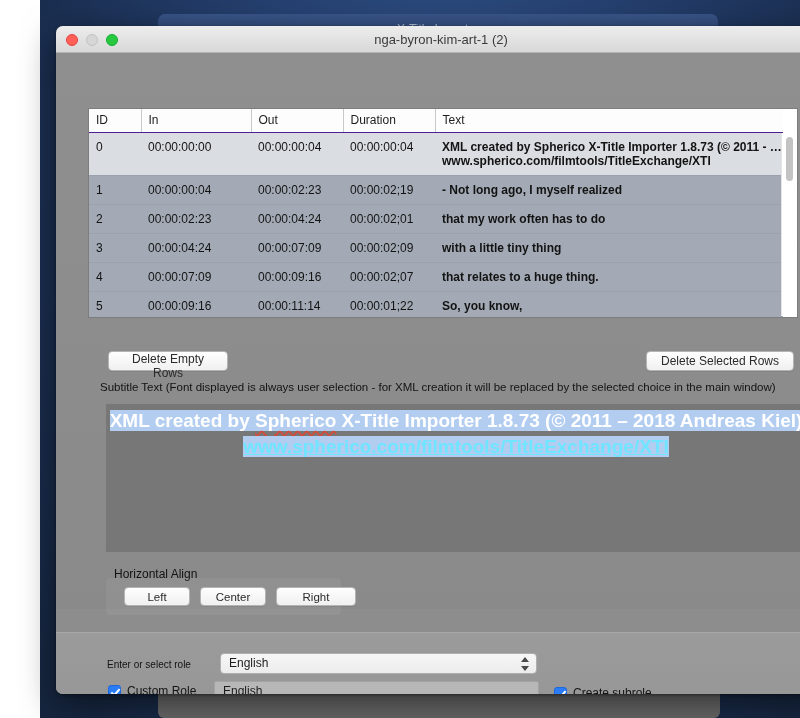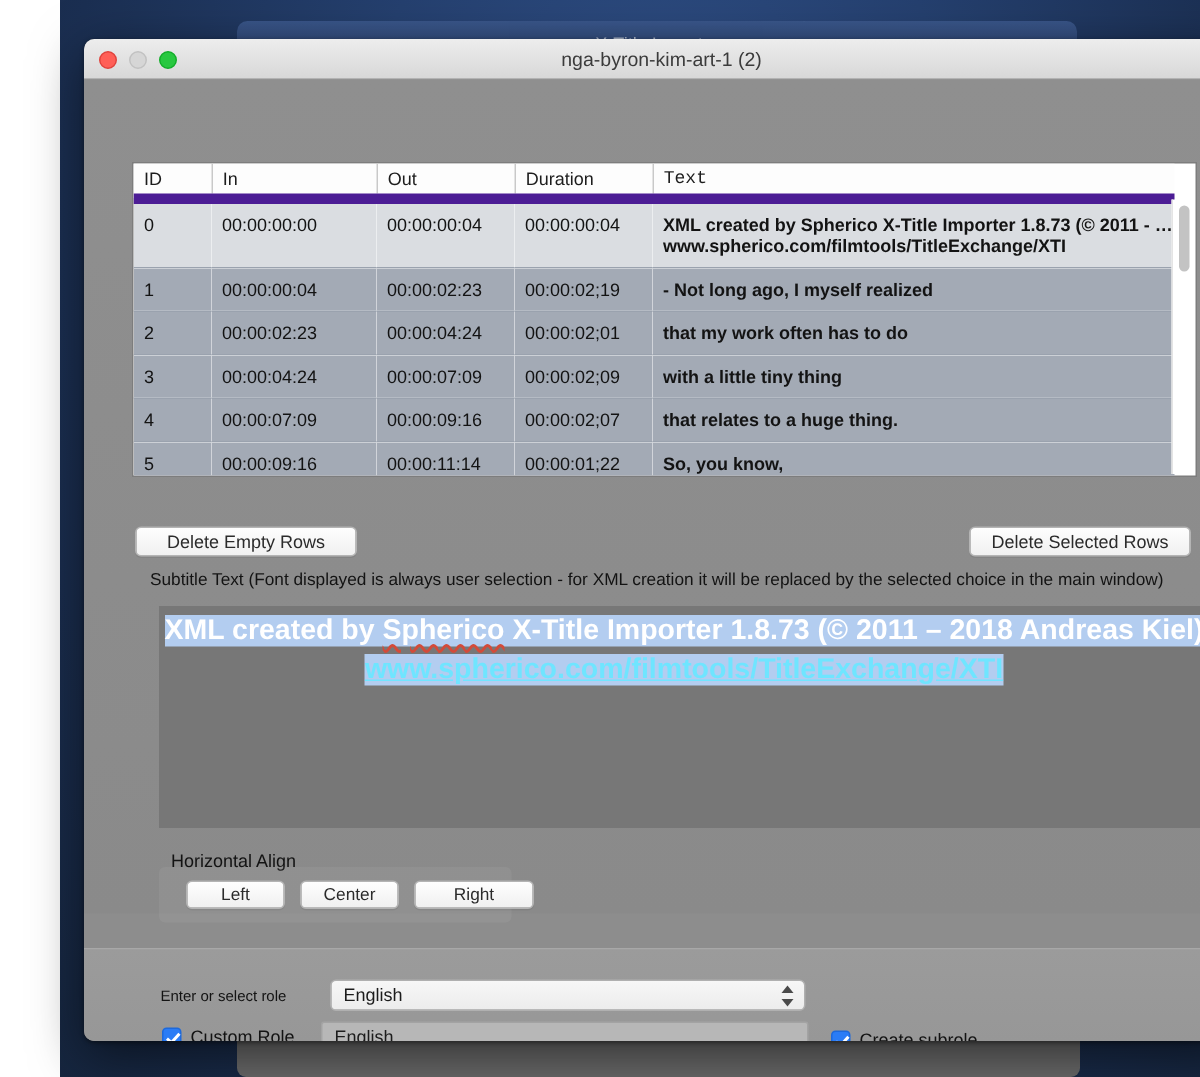--- a/index.html
+++ b/index.html
@@ -123,23 +123,23 @@
   }
   table.grid th {
     background: #fdfdfd;
     font-weight: normal;
     text-align: left;
     color: #1d1d1d;
     font-size: 12px;
     height: 23px;
     padding: 0 0 0 7px;
     border-right: 1px solid #c9c9c9;
-    border-bottom: 7px solid #4c1d95;
-  }
-  table.grid th:last-child { border-right: none; font-family: Liberation Mono, monospace; }
+    border-bottom: 1px solid #4c1d95;
+  }
+  table.grid th:last-child { border-right: none; }
   table.grid td {
     padding: 7px 0 7px 7px;
     vertical-align: top;
     color: #131313;
     border-bottom: 1px solid #9aa2ae;
     font-size: 12px;
     overflow: hidden;
     white-space: nowrap;
     text-overflow: ellipsis;
   }
@@ -171,22 +171,22 @@
     background: linear-gradient(#fefefe, #f0f0f0);
     border: 1px solid #b4b4b4;
     border-radius: 4px;
     height: 20px;
     padding: 0 12px;
     cursor: default;
     box-shadow: 0 1px 0 rgba(0,0,0,.06);
   }
   #btn-delete-empty {
     position: absolute;
-    left: 34px; top: 298px;
-    width: 148px;
+    left: 52px; top: 298px;
+    width: 120px;
     text-align: center;
   }
   #btn-delete-selected {
     position: absolute;
     right: 32px; top: 298px;
     width: 148px;
   }
 
   
   #subtitle-label {

